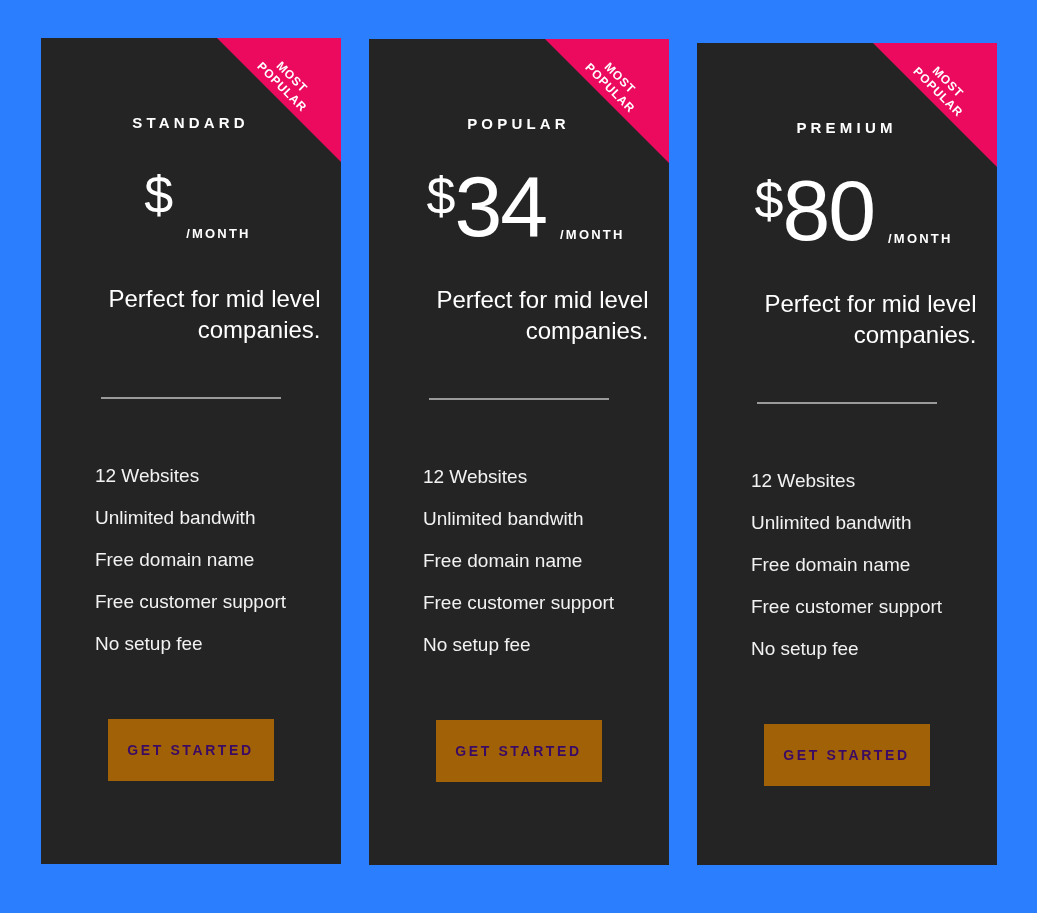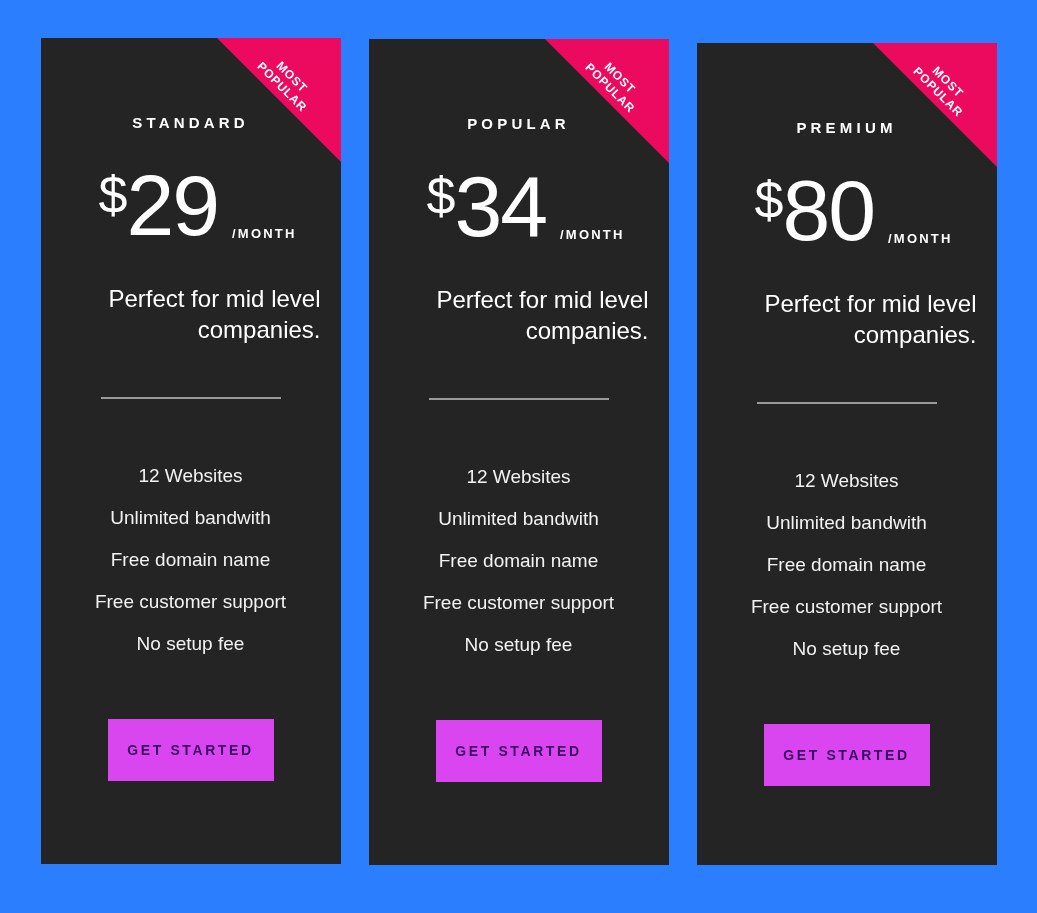--- a/index.html
+++ b/index.html
@@ -135,36 +135,36 @@
   .divider {
     width: 180px;
     height: 2px;
     background: #9a9a9a;
     margin-bottom: 56px;
   }
 
   
   .features {
     list-style: none;
-    text-align: center;
+    text-align: left;
     margin-bottom: 54px;
   }
   .feature-item {
     color: #f2f2f2;
     font-size: 19px;
     font-weight: 400;
     line-height: 42px;
   }
 
   
   .cta-button {
     display: inline-flex;
     align-items: center;
     justify-content: center;
-    background: #d946ef;
+    background: #a16207;
     color: #3b0b63;
     border: none;
     width: 166px;
     height: 62px;
     font-family: "Liberation Sans", sans-serif;
     font-size: 14px;
     font-weight: bold;
     letter-spacing: 2.6px;
     cursor: pointer;
   }
@@ -178,21 +178,20 @@
     <div class="ribbon">
       <div class="ribbon-tri"></div>
       <div class="ribbon-text">MOST
 POPULAR</div>
     </div>
 
     <div class="plan-title">STANDARD</div>
 
     <div class="price-row">
       <span class="currency">$</span>
-      <span class="amount">29</span>
       <span class="period">/MONTH</span>
     </div>
 
     <div class="tagline">Perfect for mid level companies.</div>
 
     <div class="divider"></div>
 
     <ul class="features">
       <li class="feature-item">12 Websites</li>
       <li class="feature-item">Unlimited bandwith</li>

